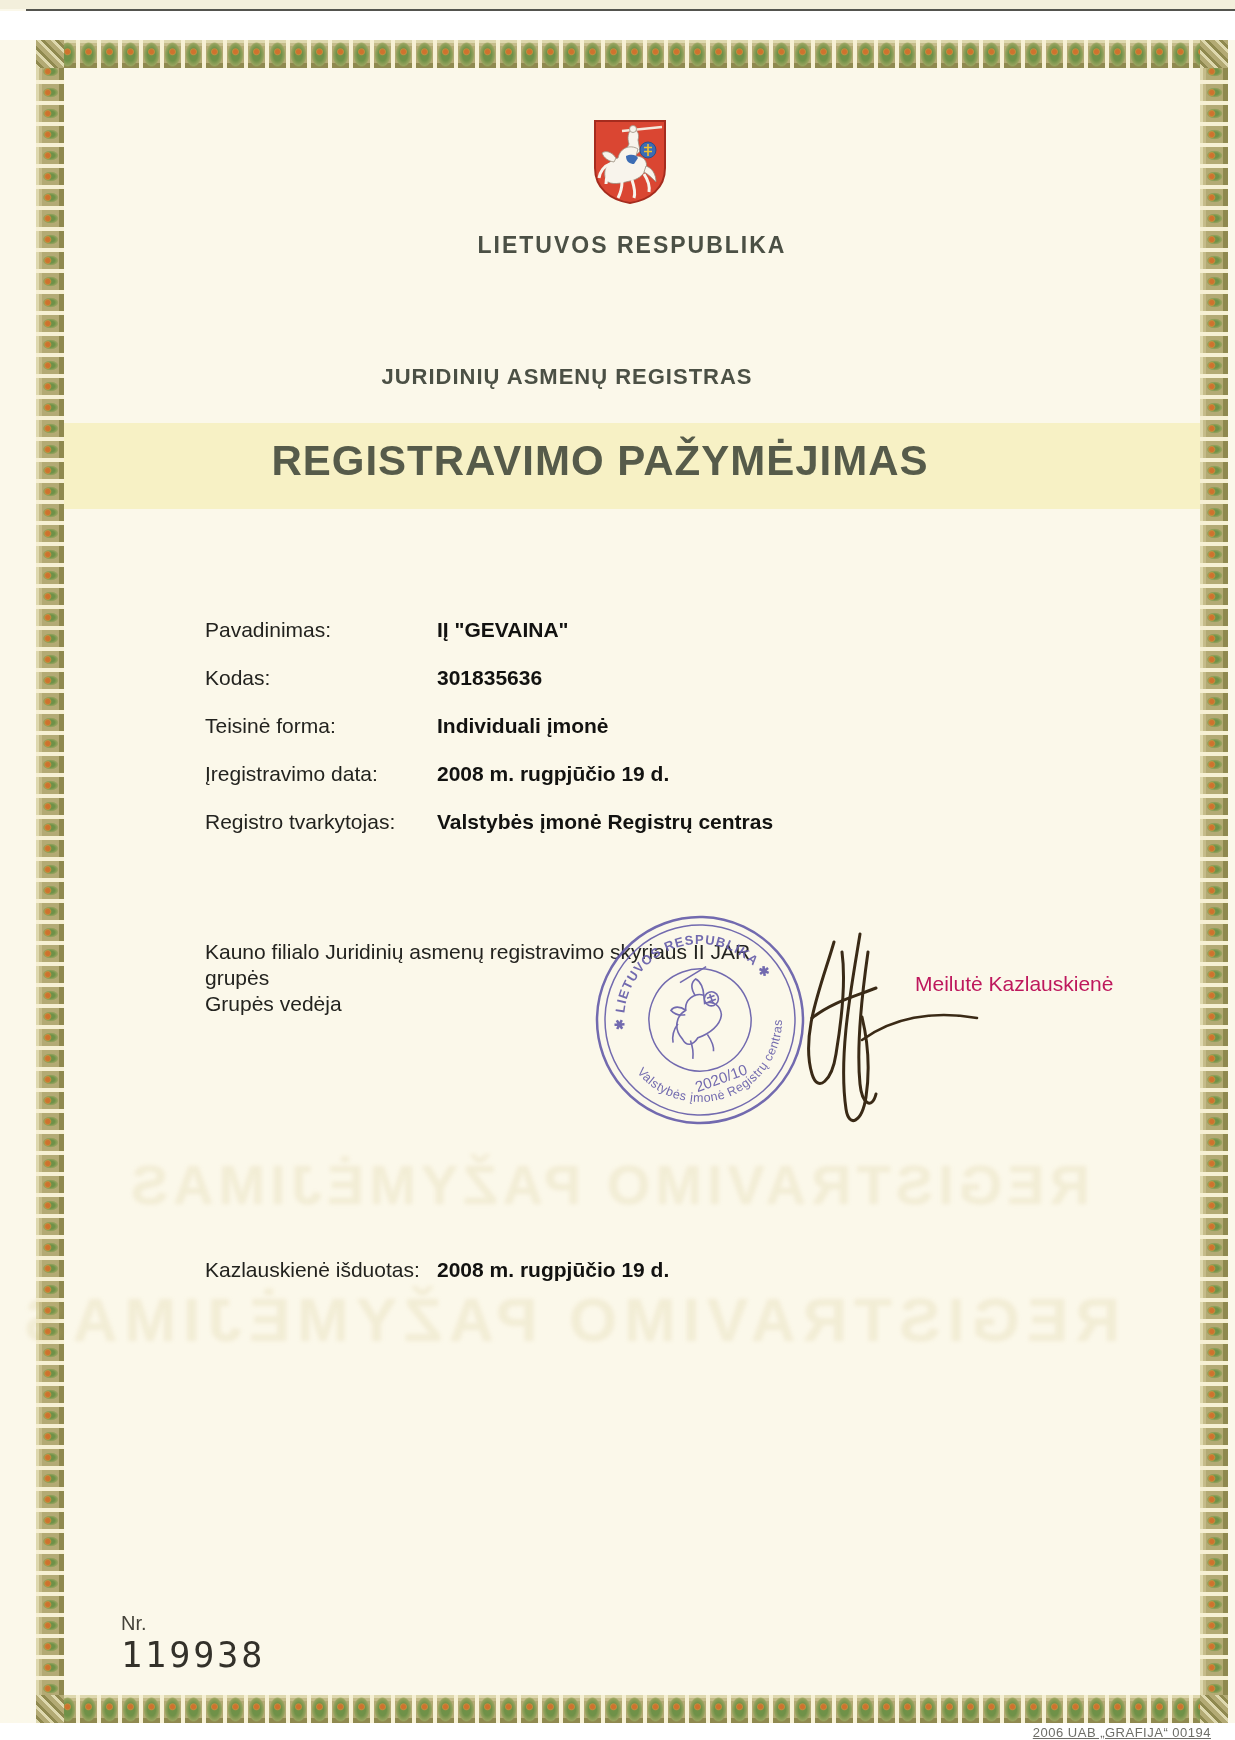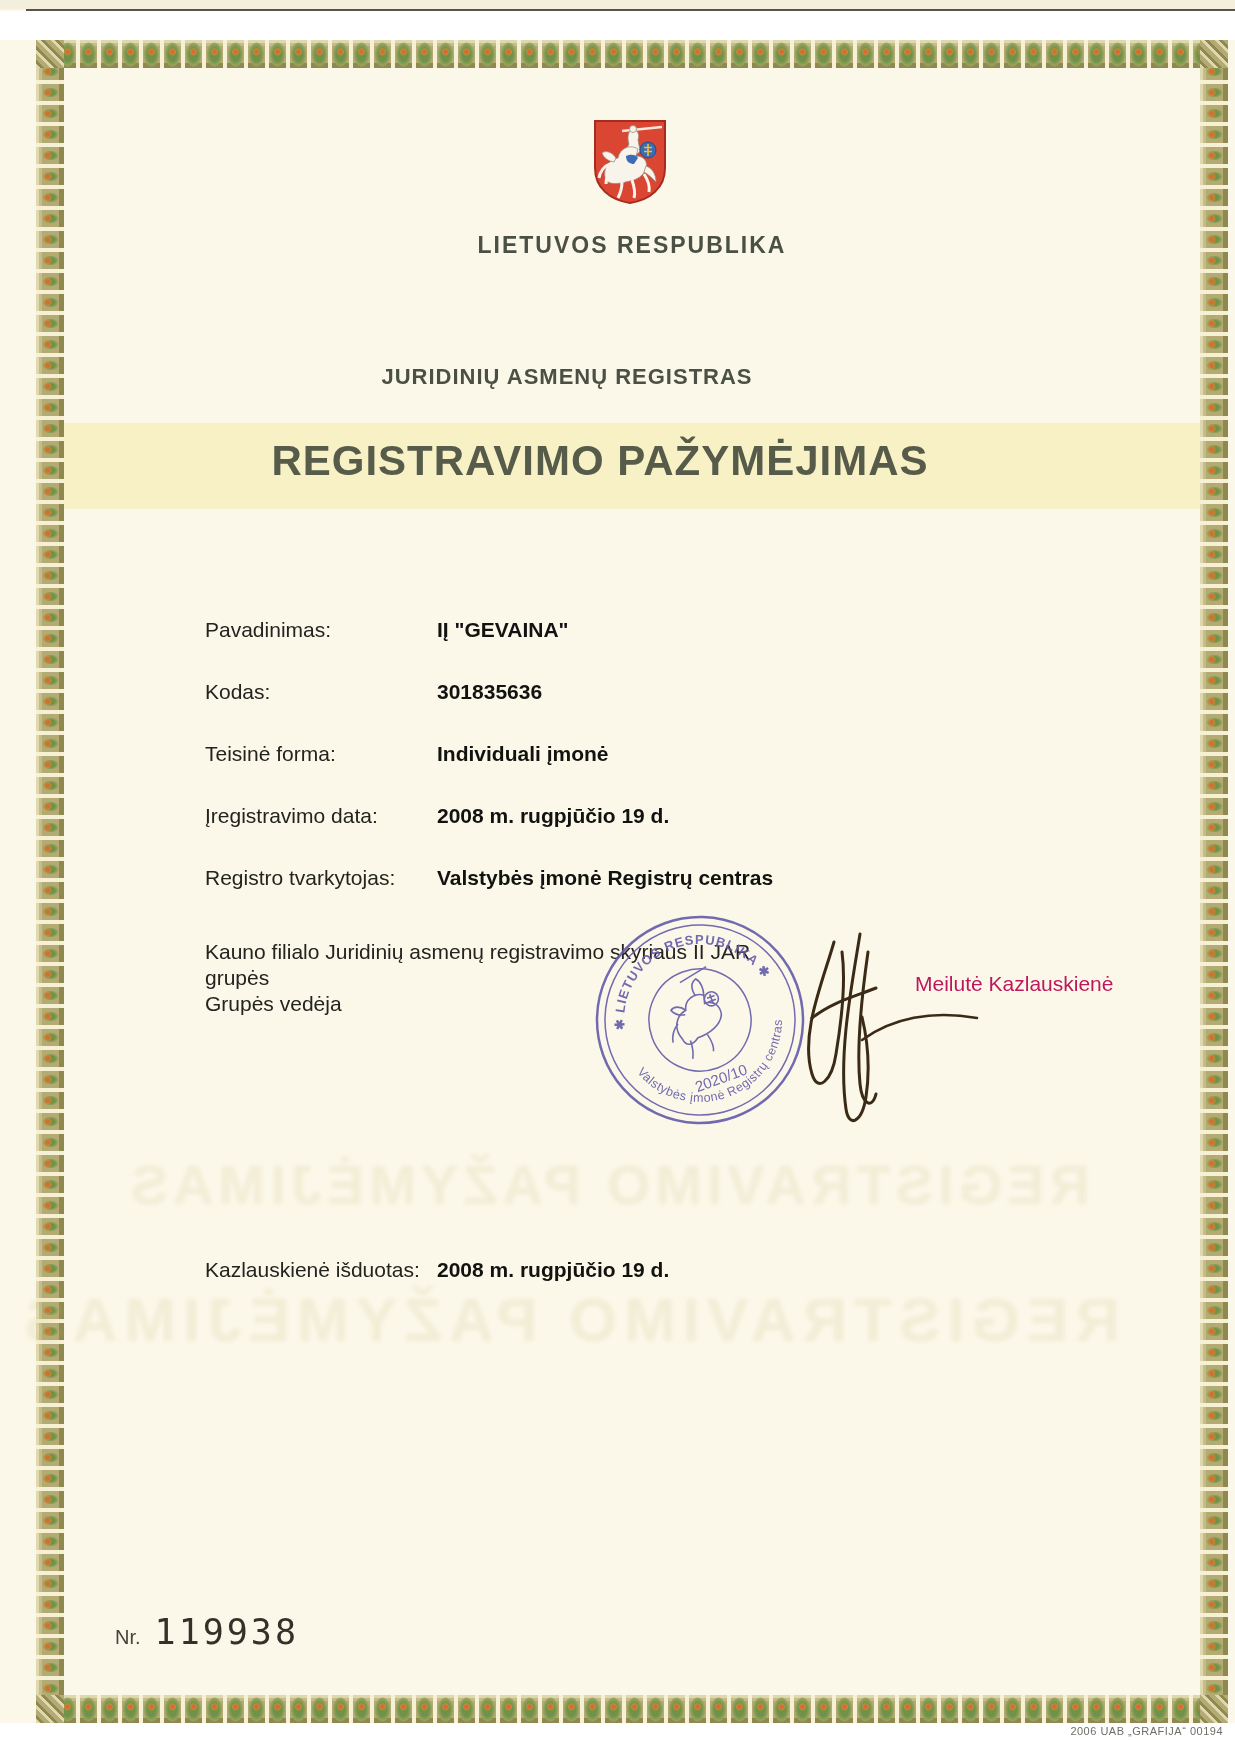--- a/index.html
+++ b/index.html
@@ -56,21 +56,21 @@
     left:167px;top:364px;width:800px;text-align:center;
     font-size:22px;font-weight:bold;letter-spacing:1px;color:#4b5045;
   }
   .band{left:64px;top:423px;width:1136px;height:86px;background:#f7f1c5;}
   .cert-title{
     left:200px;top:437px;width:800px;text-align:center;
     font-size:42px;font-weight:bold;letter-spacing:1px;color:#565b4a;
   }
 
   
-  .fields{left:205px;top:619px;width:860px;display:flex;flex-direction:column;gap:40px;}
+  .fields{left:205px;top:619px;width:860px;display:flex;flex-direction:column;gap:26px;}
   .frow{display:flex;font-size:21px;line-height:22px;}
   .flabel{width:232px;flex:0 0 232px;color:#23231f;}
   .fvalue{font-weight:bold;color:#121210;}
 
   
   .sig-text{left:205px;top:939px;width:590px;font-size:21px;line-height:26px;color:#23231f;}
   .sig-name{left:915px;top:972px;font-size:21px;color:#be185d;}
   .stamp{left:590px;top:910px;width:220px;height:220px;opacity:.92;}
   .signature{left:772px;top:922px;width:235px;height:240px;}
 
@@ -78,27 +78,27 @@
   .ghost{
     color:rgba(196,178,106,0.16);font-weight:bold;white-space:nowrap;
     filter:blur(2px);transform:scaleX(-1);
   }
   .ghost1{left:140px;top:1152px;width:950px;font-size:56px;letter-spacing:5px;text-align:center;}
   .ghost2{left:170px;top:1284px;width:950px;font-size:62px;letter-spacing:7px;text-align:center;}
 
   
   .issued{left:205px;top:1258px;display:flex;font-size:21px;line-height:24px;}
   .issued .flabel{width:232px;flex:0 0 232px;}
-  .serial{left:115px;top:1612px;display:flex;align-items:baseline;}
+  .serial{left:121px;top:1612px;display:flex;align-items:baseline;flex-direction:column;}
   .serial-prefix{font-size:20px;color:#45433a;margin-right:14px;}
   .serial-number{
     font-family:"DejaVu Sans Mono", monospace;
     font-size:35px;letter-spacing:3px;color:#33312a;
   }
-  .printer{right:12px;top:1725px;font-size:11px;color:#6e6e68;letter-spacing:.5px;}
+  .printer{right:24px;top:1725px;font-size:13px;color:#6e6e68;letter-spacing:.5px;text-decoration:underline;}
 </style>
 </head>
 <body>
 
 <div class="abs top-cream"></div>
 <div class="abs top-line"></div>
 <div class="abs top-white"></div>
 <div class="abs bottom-white"></div>
 
 <div class="abs b-strip b-h b-top"></div>

